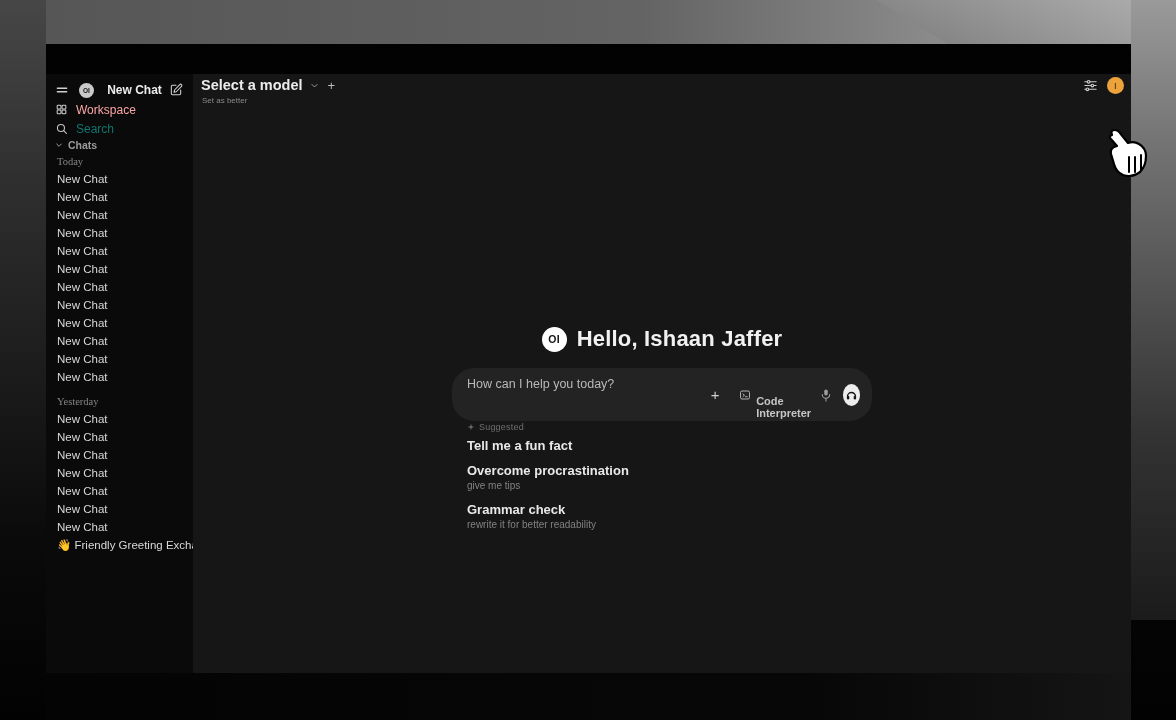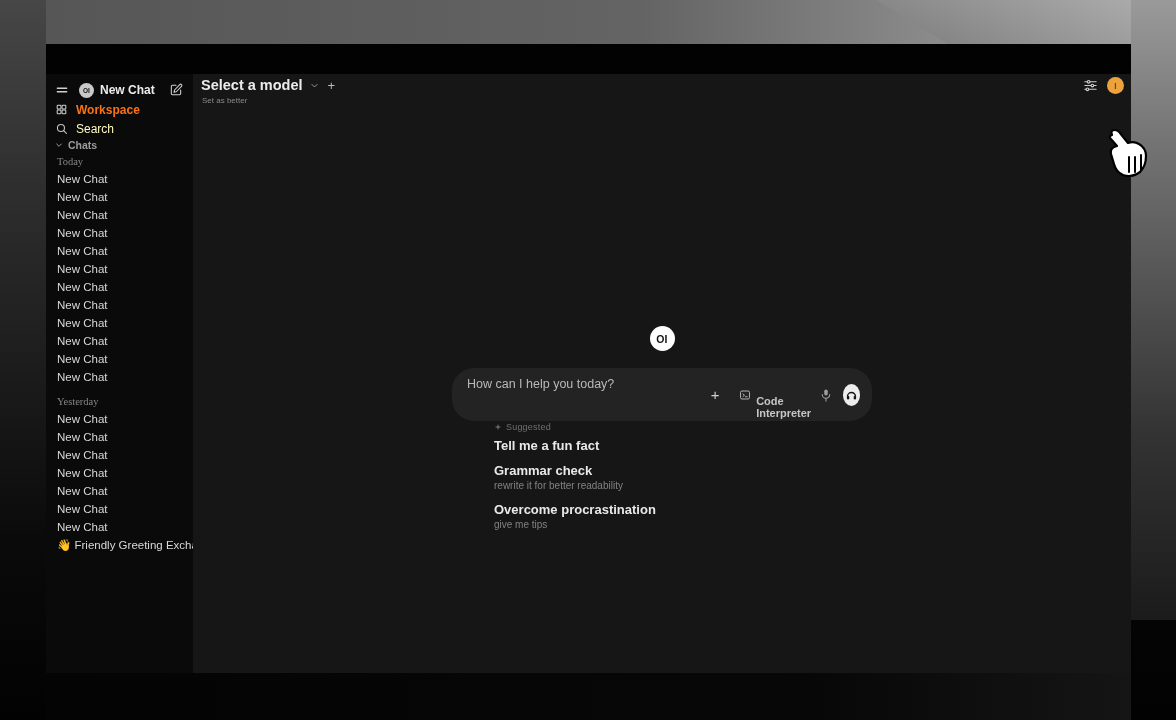--- a/index.html
+++ b/index.html
@@ -18,29 +18,29 @@
     background:linear-gradient(180deg,#474747,#2f2f2f 25%,#1d1d1d 50%,#0a0a0a 75%,#020202 100%);}
   .bg-bottom{position:absolute;left:46px;top:673px;width:1085px;height:47px;
     background:linear-gradient(90deg,#040404,#070707 70%,#151515 100%);}
 
   
   .window{position:absolute;left:46px;top:44px;width:1085px;height:629px;background:#111;}
   .titlebar{position:absolute;left:0;top:0;width:100%;height:30px;background:#020202;}
   .app{position:absolute;left:0;top:30px;right:0;bottom:0;display:flex;}
 
   
-  .sidebar{width:147px;background:#0a0a0a;padding:6px 0 0 0;flex:none;overflow:hidden;}
+  .sidebar{width:147px;background:#0a0a0a;padding:6px 0 0 0;flex:none;overflow:hidden;text-align:center;}
   .sb-row{display:flex;align-items:center;padding:0 10px 0 9px;}
   .sb-header{height:20px;}
   .sb-header .logo-sm{width:15px;height:15px;border-radius:50%;background:#c9c9c9;color:#101010;
     font-size:6.5px;font-weight:700;display:flex;align-items:center;justify-content:center;margin:0 6px 0 10px;}
   .sb-title{font-size:12px;font-weight:700;color:#ececec;flex:1;}
   .nav-row{height:19px;gap:8px;}
-  .nav-label{font-size:12px;font-weight:700;color:#f97316;}
-  .nav-label.dim{font-weight:500;color:#fef9c3;}
+  .nav-label{font-size:12px;font-weight:400;color:#fca5a5;}
+  .nav-label.dim{font-weight:500;color:#0f766e;}
   .chats-hd{margin-top:0;height:14px;gap:5px;}
   .chats-hd span{font-size:10.5px;font-weight:600;color:#9c9c9c;}
   .group-label{font-size:10.5px;font-weight:500;color:#868686;padding:0 10px 0 11px;height:13px;
     display:flex;align-items:center;margin-top:3px;font-family:Liberation Serif, serif;}
   .chat-group{margin-top:3px;}
   .chat-group + .chat-group{margin-top:9px;}
   .group-items{margin-top:2px;}
   .chat-item{height:18px;display:flex;align-items:center;padding:0 10px 0 11px;font-size:11.5px;
     font-weight:500;color:#d8d8d8;white-space:nowrap;overflow:hidden;cursor:pointer;}
 
@@ -71,21 +71,21 @@
   .composer-row{display:flex;align-items:center;}
   .attach-btn{font-size:15px;color:#d0d0d0;width:18px;line-height:18px;text-align:center;cursor:pointer;}
   .ci-pill{display:flex;align-items:center;gap:5px;margin-left:17px;cursor:pointer;}
   .ci-label{font-size:11px;font-weight:600;color:#c6c6c6;margin-top:24px;}
   .composer-spacer{flex:1;}
   .mic-btn{margin-right:11px;cursor:pointer;display:flex;}
   .voice-btn{width:22px;height:22px;border-radius:50%;background:#ededed;display:flex;align-items:center;
     justify-content:center;cursor:pointer;}
 
   
-  .suggested{position:absolute;left:301px;top:348px;width:400px;}
+  .suggested{position:absolute;left:274px;top:348px;width:400px;}
   .sug-hd{display:flex;align-items:center;gap:4px;height:10px;margin-bottom:7px;}
   .sug-hd span{font-size:9px;font-weight:500;color:#6f6f6f;letter-spacing:.2px;}
   .sug-item{margin-bottom:11px;cursor:pointer;}
   .sug-title{font-size:13px;font-weight:600;color:#e9e9e9;line-height:14px;}
   .sug-sub{font-size:10px;color:#828282;line-height:13px;margin-top:1px;}
 
   .cursor{position:absolute;left:1104px;top:128px;pointer-events:none;z-index:50;}
   svg{display:block;}
 </style>
 </head>
@@ -209,20 +209,21 @@
                   <circle cx="15" cy="12" r="2.1" fill="#161616"></circle>
                   <circle cx="7" cy="18" r="2.1" fill="#161616"></circle>
                 </svg>
             </span>
             <span class="avatar" id="avatar" style="background: rgb(236, 163, 60);">I</span>
           </div>
         </div>
 
         <div class="greeting">
           <span class="logo-lg">OI</span>
+          <span class="greet-text">Hello, Ishaan Jaffer</span>
         </div>
 
         <div class="composer">
           <textarea class="composer-input" rows="1" placeholder="How can I help you today?" style=""></textarea>
           <div class="composer-row">
             <span class="attach-btn">+</span>
             <span class="ci-pill">
               <span style="display:flex;">
                 <svg width="12" height="12" viewBox="0 0 24 24" fill="none" stroke="#b8b8b8" stroke-width="1.9">
                     <rect x="3" y="4" width="18" height="16" rx="3"></rect>
@@ -259,27 +260,27 @@
             </span>
             <span>Suggested</span>
           </div>
           <div>
 
               <div class="sug-item">
                 <div class="sug-title">Tell me a fun fact</div>
               </div>
 
               <div class="sug-item">
+                <div class="sug-title">Overcome procrastination</div>
+                <div class="sug-sub">give me tips</div>
+              </div>
+
+              <div class="sug-item">
                 <div class="sug-title">Grammar check</div>
                 <div class="sug-sub">rewrite it for better readability</div>
-              </div>
-
-              <div class="sug-item">
-                <div class="sug-title">Overcome procrastination</div>
-                <div class="sug-sub">give me tips</div>
               </div>
             </div>
         </div>
       </div>
 
     </div>
   </div>
 
   <div class="cursor">
     <svg width="46" height="54" viewBox="0 0 46 54">

